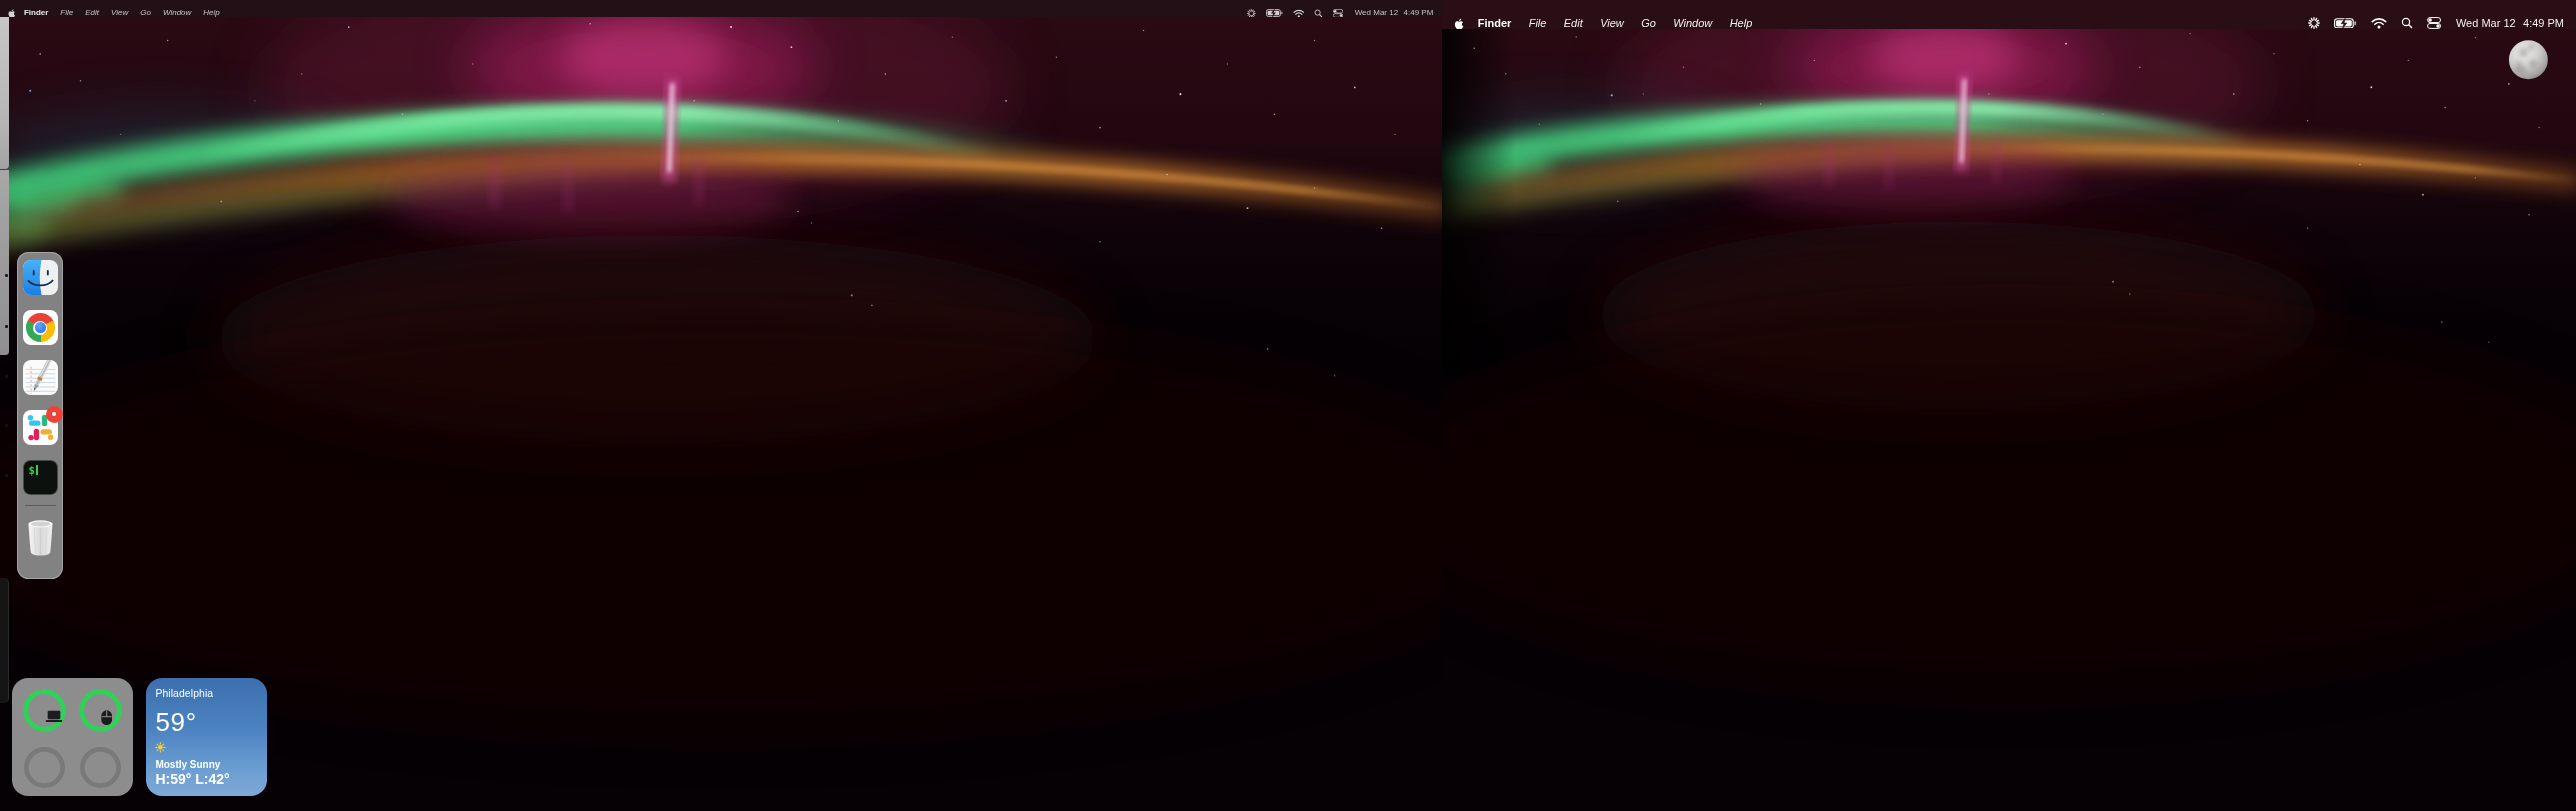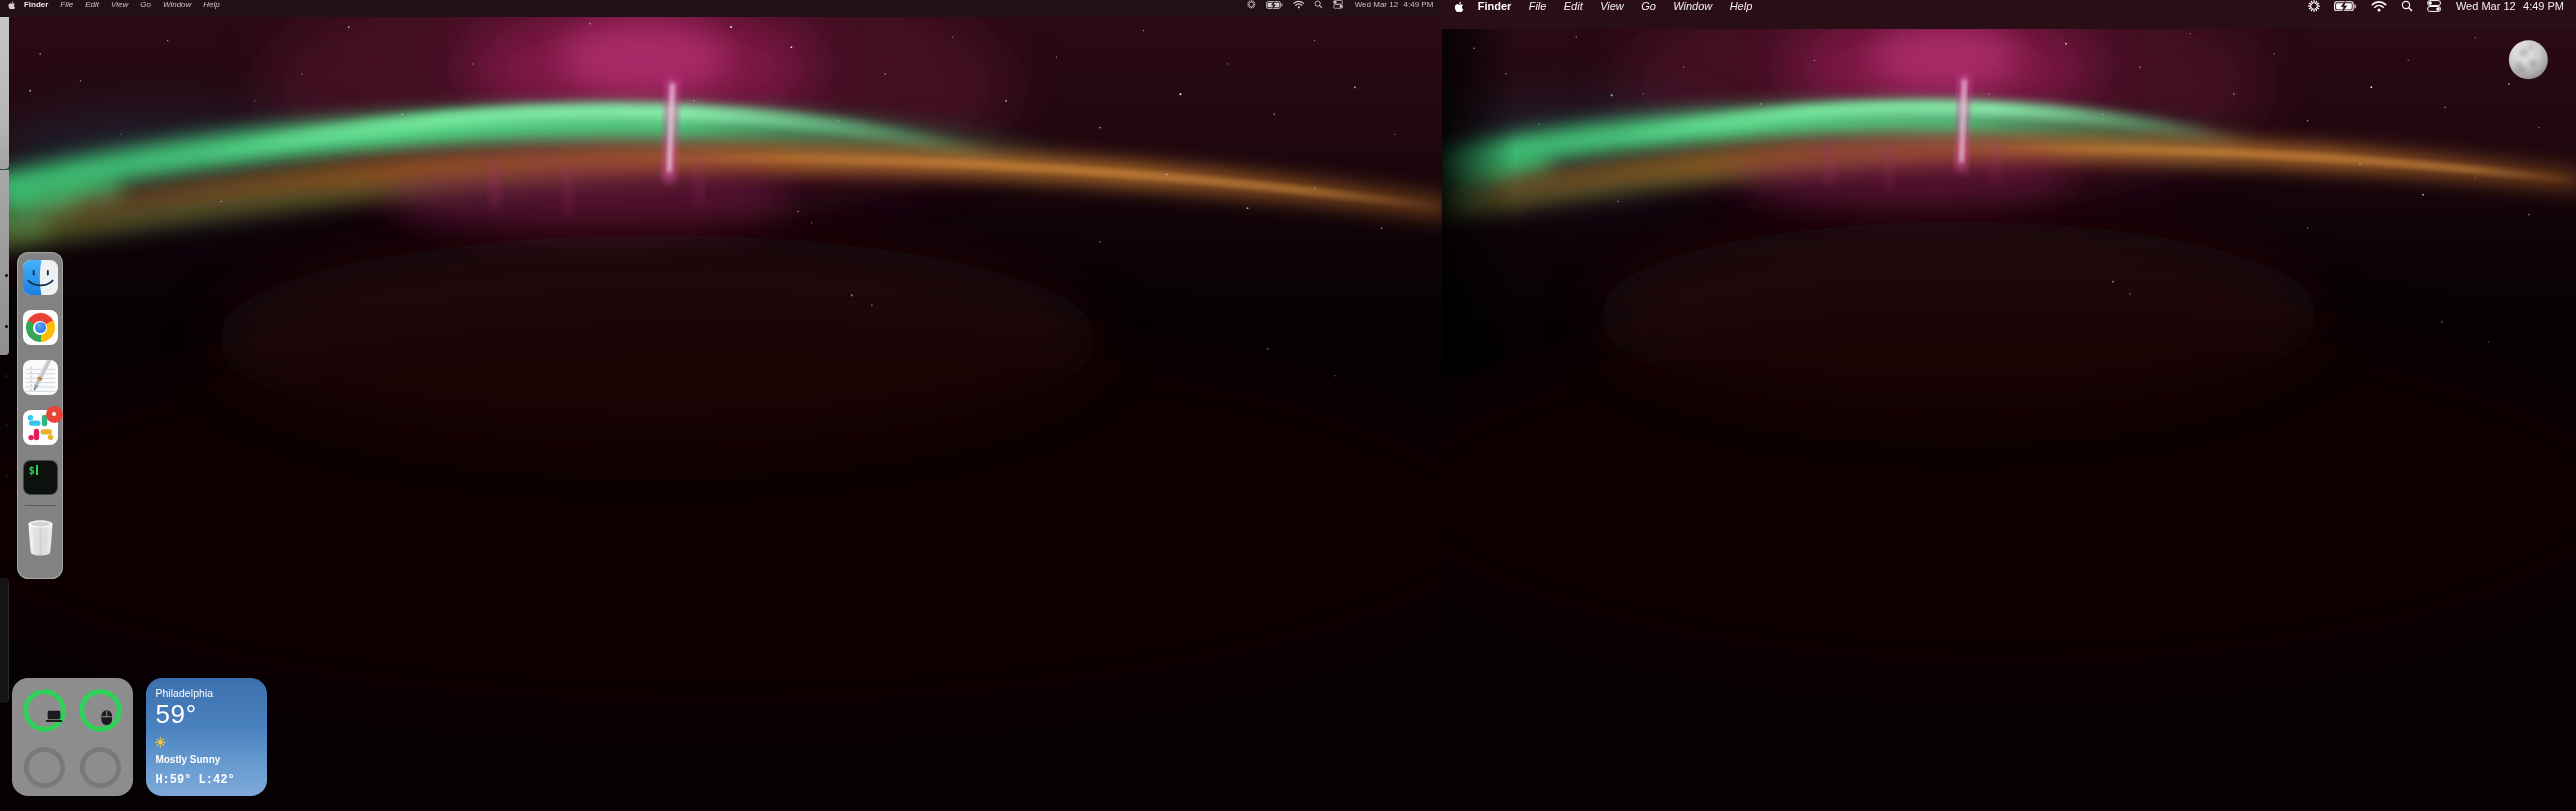--- a/index.html
+++ b/index.html
@@ -4,21 +4,21 @@
 <style>
   html,body{margin:0;padding:0;background:#000;}
   body{width:2576px;height:812px;overflow:hidden;position:relative;
        font-family:"Liberation Sans",sans-serif;-webkit-font-smoothing:antialiased;}
   .display{position:absolute;top:0;height:812px;overflow:hidden;}
   #display-left{left:0;width:1442px;}
   #display-right{left:1442px;width:1134px;}
   .wallpaper{position:absolute;left:0;top:0;}
 
   
-  .menubar{position:absolute;left:0;top:0;width:100%;display:flex;align-items:flex-start;box-sizing:border-box;z-index:40;}
+  .menubar{position:absolute;left:0;top:0;width:100%;display:flex;align-items:flex-end;box-sizing:border-box;z-index:40;}
   #display-left .menubar{height:17.4px;background:#221016;font-size:8px;color:#c9c2c4;padding:0 8.7px 0 6.7px;}
   #display-right .menubar{height:29px;background:#2a0e15;font-size:11px;color:#f4f0f1;padding:0 12px 0 10.7px;}
   .apple-logo{display:flex;align-items:center;}
   #display-left .apple-logo svg{height:9.4px;}
   #display-right .apple-logo svg{height:12px;}
   #display-left .apple-logo{margin-right:2.7px;}
   #display-right .apple-logo{margin-right:5.4px;}
   .mb-app{font-weight:700;padding:0 6px;}
   #display-left .mb-app{color:#ece7e9;}
   #display-right .mb-app{color:#ffffff;padding:0 8.7px;}
@@ -86,24 +86,24 @@
   .ring{position:absolute;width:47px;height:47px;}
   .ring svg{position:absolute;left:0;top:0;}
   .ring .dev-ic{position:absolute;left:50%;top:50%;transform:translate(-50%,-50%);}
   .ring-a{left:9.4px;top:8.7px;} .ring-b{left:65px;top:8.7px;}
   .ring-c{left:9.4px;top:66px;} .ring-d{left:65px;top:66px;}
 
   .weather-widget{left:146px;top:678px;width:121px;height:118px;
     background:linear-gradient(180deg,#3d6fae 0%,#4a82c0 42%,#6b9ed2 78%,#7fa9d8 100%);
     box-sizing:border-box;padding:10px 9.4px 8.7px 9.4px;color:#fff;display:flex;flex-direction:column;}
   .ww-city{font-size:10.4px;font-weight:400;letter-spacing:0.1px;}
-  .ww-temp{font-size:26px;font-weight:300;line-height:1.05;margin-top:2px;letter-spacing:0.7px;}
+  .ww-temp{font-size:26px;font-weight:300;line-height:1.05;margin-top:10px;letter-spacing:0.7px;}
   .ww-fill{flex:1;}
   .ww-cond{font-size:10px;font-weight:700;margin-top:4.7px;}
-  .ww-hl{font-size:12px;font-weight:700;margin-top:8px;font-family:Liberation Mono, monospace;}
+  .ww-hl{font-size:14px;font-weight:700;margin-top:1px;}
 </style>
 </head>
 <body>
 
 <div class="display" id="display-left">
 
   <svg class="wallpaper" width="1442" height="812" viewBox="0 0 2150 1210">
     <defs>
       <filter id="Lb40" x="-60%" y="-60%" width="220%" height="220%">
           <feGaussianBlur stdDeviation="40"></feGaussianBlur>

